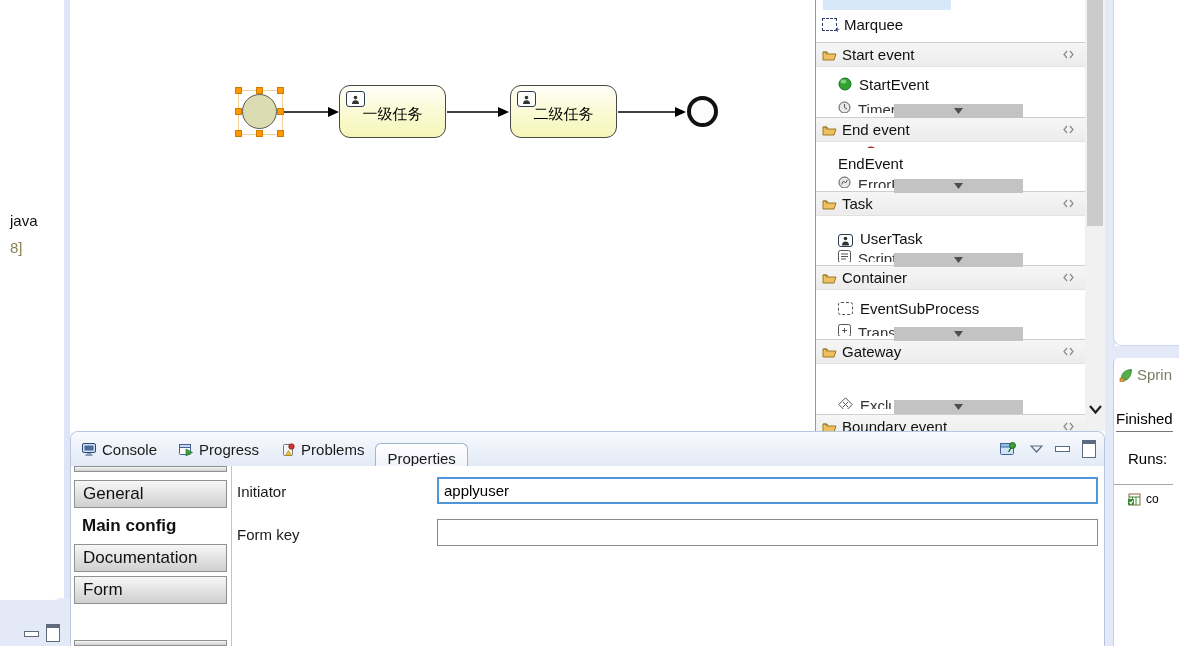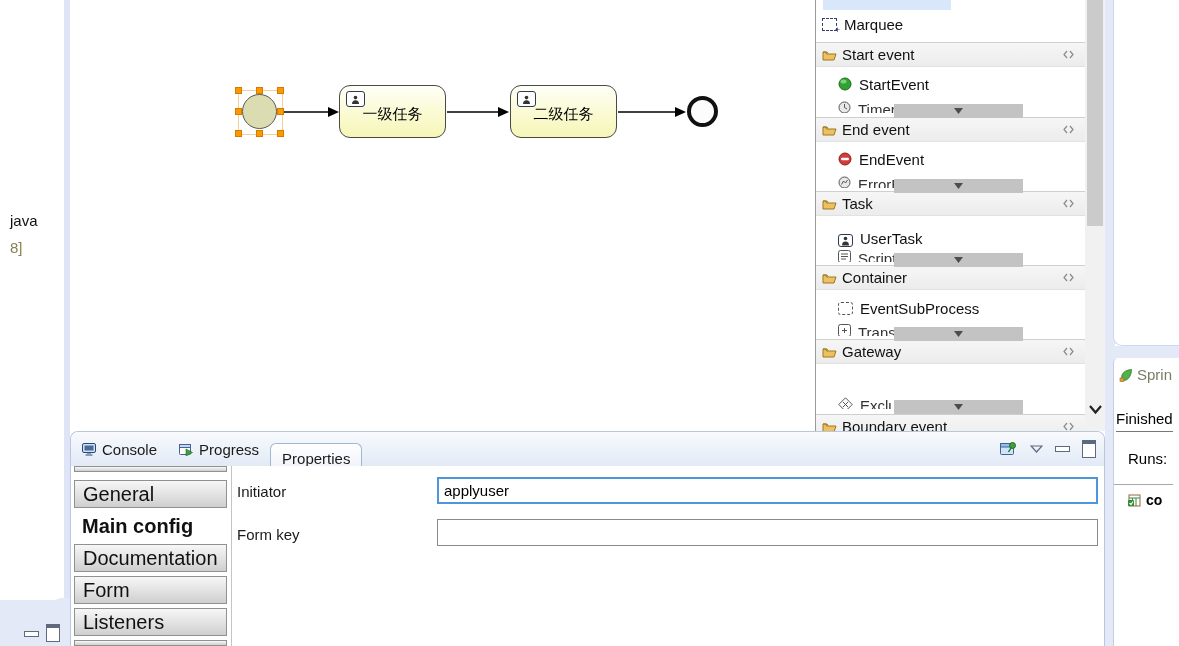--- a/index.html
+++ b/index.html
@@ -45,34 +45,34 @@
   #right-editor{left:1113px;top:0;width:66px;height:346px;background:#fff;border-left:1px solid #ccd6ee;
     border-bottom:1px solid #ccd6ee;border-bottom-left-radius:9px;box-sizing:border-box;}
   #right-band{left:1113px;top:346px;width:66px;height:12px;background:#e3e9f7;}
   #right-panel{left:1113px;top:358px;width:60px;height:288px;background:#fff;border-left:1px solid #c2cde8;
     border-top-left-radius:5px;box-sizing:border-box;overflow:hidden;}
   .rp-tab{position:absolute;left:5px;top:8px;display:flex;align-items:center;gap:4px;font-size:15px;color:#7c7c66;white-space:nowrap;}
   .rp-finished{position:absolute;left:2px;top:52px;width:70px;font-size:15px;color:#000;border-bottom:1px solid #777;
     padding-bottom:4px;white-space:nowrap;overflow:hidden;}
   .rp-runs{position:absolute;left:14px;top:92px;font-size:15px;color:#000;white-space:nowrap;}
   .rp-sep{position:absolute;left:0;top:126px;width:66px;border-top:1px solid #a8a8a8;}
-  .rp-item{position:absolute;left:13px;top:134px;display:flex;align-items:center;gap:5px;font-size:14px;color:#000;white-space:nowrap;font-weight:bold;}
+  .rp-item{position:absolute;left:13px;top:134px;display:flex;align-items:center;gap:5px;font-size:12px;color:#000;white-space:nowrap;}
   
   #bottom-panel{left:70px;top:431px;width:1035px;height:215px;background:#fff;border:1px solid #b9c6e0;
     border-bottom:none;border-radius:8px 8px 0 0;box-sizing:border-box;overflow:hidden;}
   #tabrow{position:absolute;left:0;top:0;right:0;height:34px;background:linear-gradient(#f8fafd,#e2eaf6);
     border-bottom:1px solid #c8d4ea;display:flex;align-items:center;}
   .btab{display:flex;align-items:center;gap:6px;font-size:15px;color:#1a1a1a;padding:0 11px;height:34px;}
   .btab.active{background:linear-gradient(#ffffff,#f0f3f9);border:1px solid #9fb6d4;border-bottom:none;
     border-radius:6px 6px 0 0;height:25px;margin-top:12px;box-sizing:border-box;flex-direction:column;}
   #tab-actions{position:absolute;right:8px;top:0;height:34px;display:flex;align-items:center;gap:12px;}
   #props-content{position:absolute;left:0;top:34px;right:0;bottom:0;background:#fff;}
   .side-sep{position:absolute;left:160px;top:0;bottom:0;border-left:1px solid #c4c4c4;}
   .ptab{position:absolute;left:3px;width:153px;height:28px;background:linear-gradient(#f7f7f7,#cfcfcf);
-    border:1px solid #919191;box-sizing:border-box;font-size:20px;color:#111;display:flex;align-items:center;padding-left:8px;}
+    border:1px solid #919191;box-sizing:border-box;font-size:17px;color:#111;display:flex;align-items:center;padding-left:8px;}
   .ptab.active{background:#fff;border:none;font-weight:bold;}
   .ptab.clip{height:6px;overflow:hidden;}
   .fld-label{position:absolute;left:166px;font-size:15px;color:#1a1a1a;}
   .fld-input{position:absolute;left:366px;width:661px;height:27px;box-sizing:border-box;font-size:15px;
     font-family:"Liberation Sans",sans-serif;padding:2px 5px;background:#fff;border:1px solid #8a8a8a;outline:none;}
   .fld-input.focused{border:2px solid #4f96d8;}
   svg{display:block;}
 </style>
 </head>
 <body>
@@ -171,21 +171,21 @@
 
   <div class="drawer-h" style="top:117px;">
     <svg width="15" height="12">
         <path d="M1 3 L1 11 L12 11 L14 5 L4.5 5 L4 3 Z M1 3 L5 3 L6 4.5" fill="#f0c060" stroke="#9a7a22" stroke-width="1"></path>
       </svg>
     <span>End event</span>
     <svg class="drawer-pin" width="11" height="9">
         <path d="M4 1 L1 4.5 L4 8 M7 1 L10 4.5 L7 8" stroke="#8a8a8a" fill="none" stroke-width="1.2"></path>
       </svg>
   </div>
-  <div class="pal-item" style="top:146px;">
+  <div class="pal-item" style="top:146px;flex-direction:column;">
     <svg width="14" height="14">
         <circle cx="7" cy="7" r="6" fill="#d43c3c" stroke="#8f1f1f"></circle>
         <rect x="3" y="5.7" width="8" height="2.6" rx="1.2" fill="#fff"></rect>
       </svg>
     <span>EndEvent</span>
   </div>
   <div class="pal-partial" style="top:176px;">
     <svg width="13" height="13">
         <circle cx="6.5" cy="6.5" r="5.5" fill="#e8e8e8" stroke="#555"></circle>
         <path d="M3.5 8.5 L5.5 5 L7.5 7 L9.5 4" stroke="#555" fill="none"></path>
@@ -331,20 +331,28 @@
       <span>Console</span>
     </div>
     <div class="btab">
       <svg width="14" height="13">
         <rect x="0.5" y="1.5" width="11" height="10" rx="1" fill="#fff" stroke="#44639a"></rect>
         <rect x="0.5" y="1.5" width="11" height="3" fill="#c8d8ec" stroke="#44639a"></rect>
         <polygon points="7,6 13.5,9.5 7,13" fill="#3da03d" stroke="#1f6a1f" stroke-width="0.6"></polygon>
       </svg>
       <span>Progress</span>
     </div>
+    <div class="btab">
+      <svg width="14" height="13">
+        <rect x="2.5" y="1.5" width="9" height="11" rx="1" fill="#f4f4f4" stroke="#7a7a7a"></rect>
+        <circle cx="10.5" cy="3.5" r="2.8" fill="#cc3333" stroke="#7a1a1a" stroke-width="0.6"></circle>
+        <polygon points="4.5,12.5 7.5,7.5 10.5,12.5" fill="#f2c233" stroke="#9a7a12" stroke-width="0.6"></polygon>
+      </svg>
+      <span>Problems</span>
+    </div>
     <div class="btab active">
       <svg width="14" height="12">
         <rect x="0.5" y="0.5" width="13" height="11" fill="#fff" stroke="#5a7aa0"></rect>
         <rect x="0.5" y="0.5" width="13" height="3" fill="#cdd9ea" stroke="#5a7aa0"></rect>
         <path d="M7 3.5 L7 11.5 M0.5 7.5 L13.5 7.5" stroke="#5a7aa0"></path>
       </svg>
       <span>Properties</span>
       <svg width="9" height="9">
         <path d="M1.5 1.5 L7.5 7.5 M7.5 1.5 L1.5 7.5" stroke="#6a7a8e" stroke-width="1.6"></path>
       </svg>
@@ -363,21 +371,20 @@
       <div class="win-max" style="border-color:#5a6a80;border-top-color:#5a6a80;"></div>
     </div>
   </div>
 
   <div id="props-content">
     <div class="ptab clip" style="top:0;"></div>
     <div class="ptab" style="top:14px;">General</div>
     <div class="ptab active" style="top:46px;">Main config</div>
     <div class="ptab" style="top:78px;">Documentation</div>
     <div class="ptab" style="top:110px;">Form</div>
-    <div class="ptab" style="top:142px;">Listeners</div>
     <div class="ptab clip" style="top:174px;"></div>
     <div class="side-sep"></div>
 
     <span class="fld-label" style="top:17px;">Initiator</span>
     <input class="fld-input focused" style="top: 11px;" value="applyuser">
     <span class="fld-label" style="top:60px;">Form key</span>
     <input class="fld-input" style="top: 53px;" value="">
   </div>
 </div>
 

